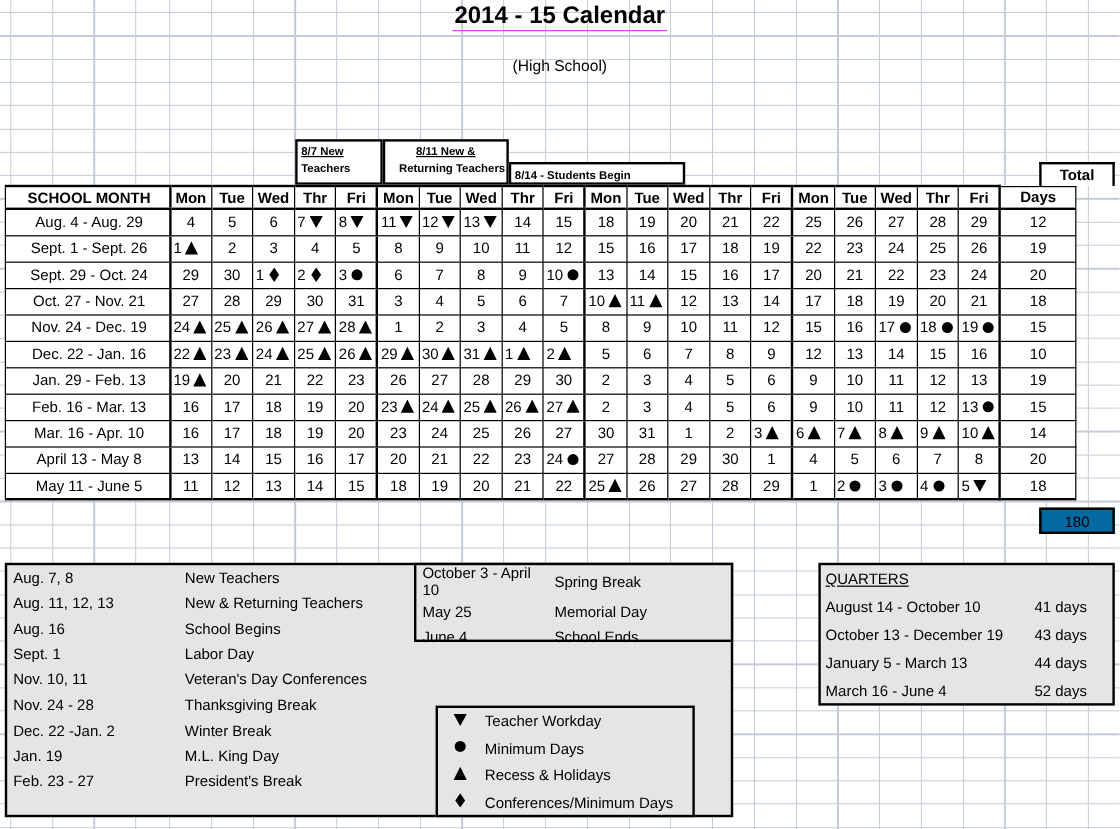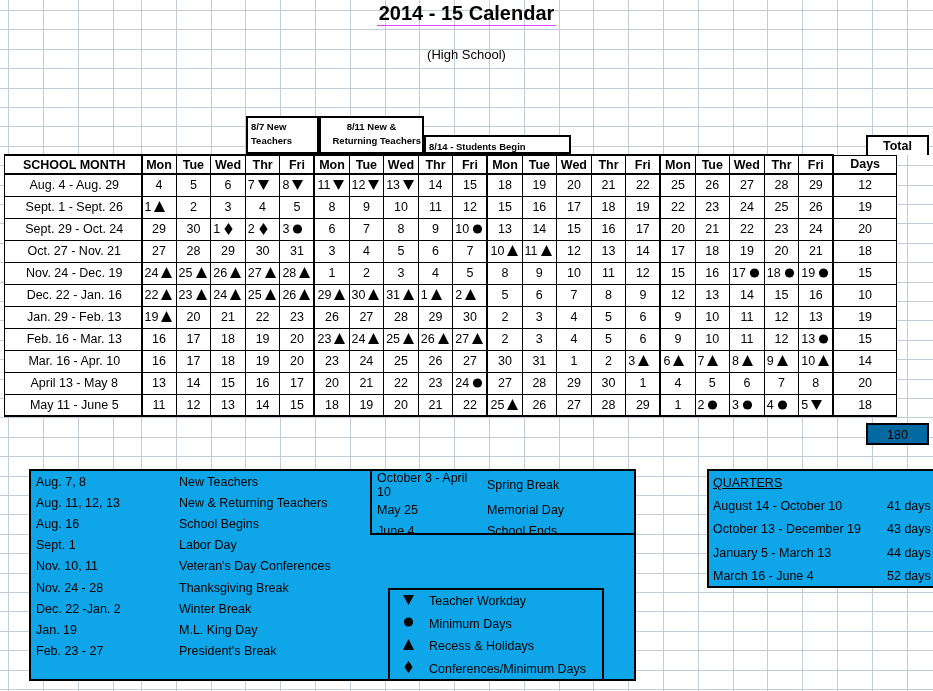--- a/index.html
+++ b/index.html
@@ -32,21 +32,21 @@
     position:absolute;left:0;top:47px;width:933px;text-align:center;
     font-size:13px;
   }
 
   
   .callout{
     position:absolute;background:#fff;border:2px solid #000;
     font-size:9.5px;font-weight:bold;box-sizing:border-box;
     line-height:14px;padding-top:2px;
   }
-  .callout .l1{display:block;}
+  .callout .l1{display:block;text-decoration:underline;}
   .callout .l2{display:block;}
   #callout-new-teachers{left:246px;top:116px;width:73px;height:38px;text-align:left;padding-left:3px;}
   #callout-returning{left:319px;top:116px;width:105px;height:38px;text-align:center;}
   #callout-returning .l2{text-align:right;padding-right:1px;}
   #callout-students{left:424px;top:135px;width:147px;height:19px;text-align:left;padding-left:3px;line-height:15px;}
 
   
   table.cal{
     position:absolute;left:4px;top:154px;border-collapse:collapse;
     font-size:12.5px;background:#fff;
@@ -71,21 +71,21 @@
   .num{}
   .sym{display:inline-block;line-height:0;margin-left:2px;}
   .sym svg{display:block;}
   .totalbox{
     position:absolute;left:866px;top:423px;width:63px;height:22px;
     border:2px solid #000;background:#0369a1;box-sizing:border-box;
     font-size:12.5px;text-align:center;line-height:20px;
   }
 
   
-  .evbox{position:absolute;background:#0ea5e9;border:2px solid #000;box-sizing:border-box;margin-left:25px;}
+  .evbox{position:absolute;background:#e5e5e5;border:2px solid #000;box-sizing:border-box;}
   #events-left{left:4px;top:469px;width:607px;height:212px;}
   #events-left table{border-collapse:collapse;width:100%;font-size:12.5px;}
   #events-left td{border:none;height:21.2px;padding:0;vertical-align:middle;}
   .ev-date{width:140px;padding-left:5px !important;}
   .ev-desc{padding-left:3px !important;}
 
   #events-right{left:345px;top:469px;width:266px;height:66px;}
   #events-right table{border-collapse:collapse;width:100%;font-size:12.5px;}
   #events-right td{border:none;height:21.2px;padding:0;vertical-align:middle;}
   .ev2-date{width:107px;padding-left:5px !important;}

